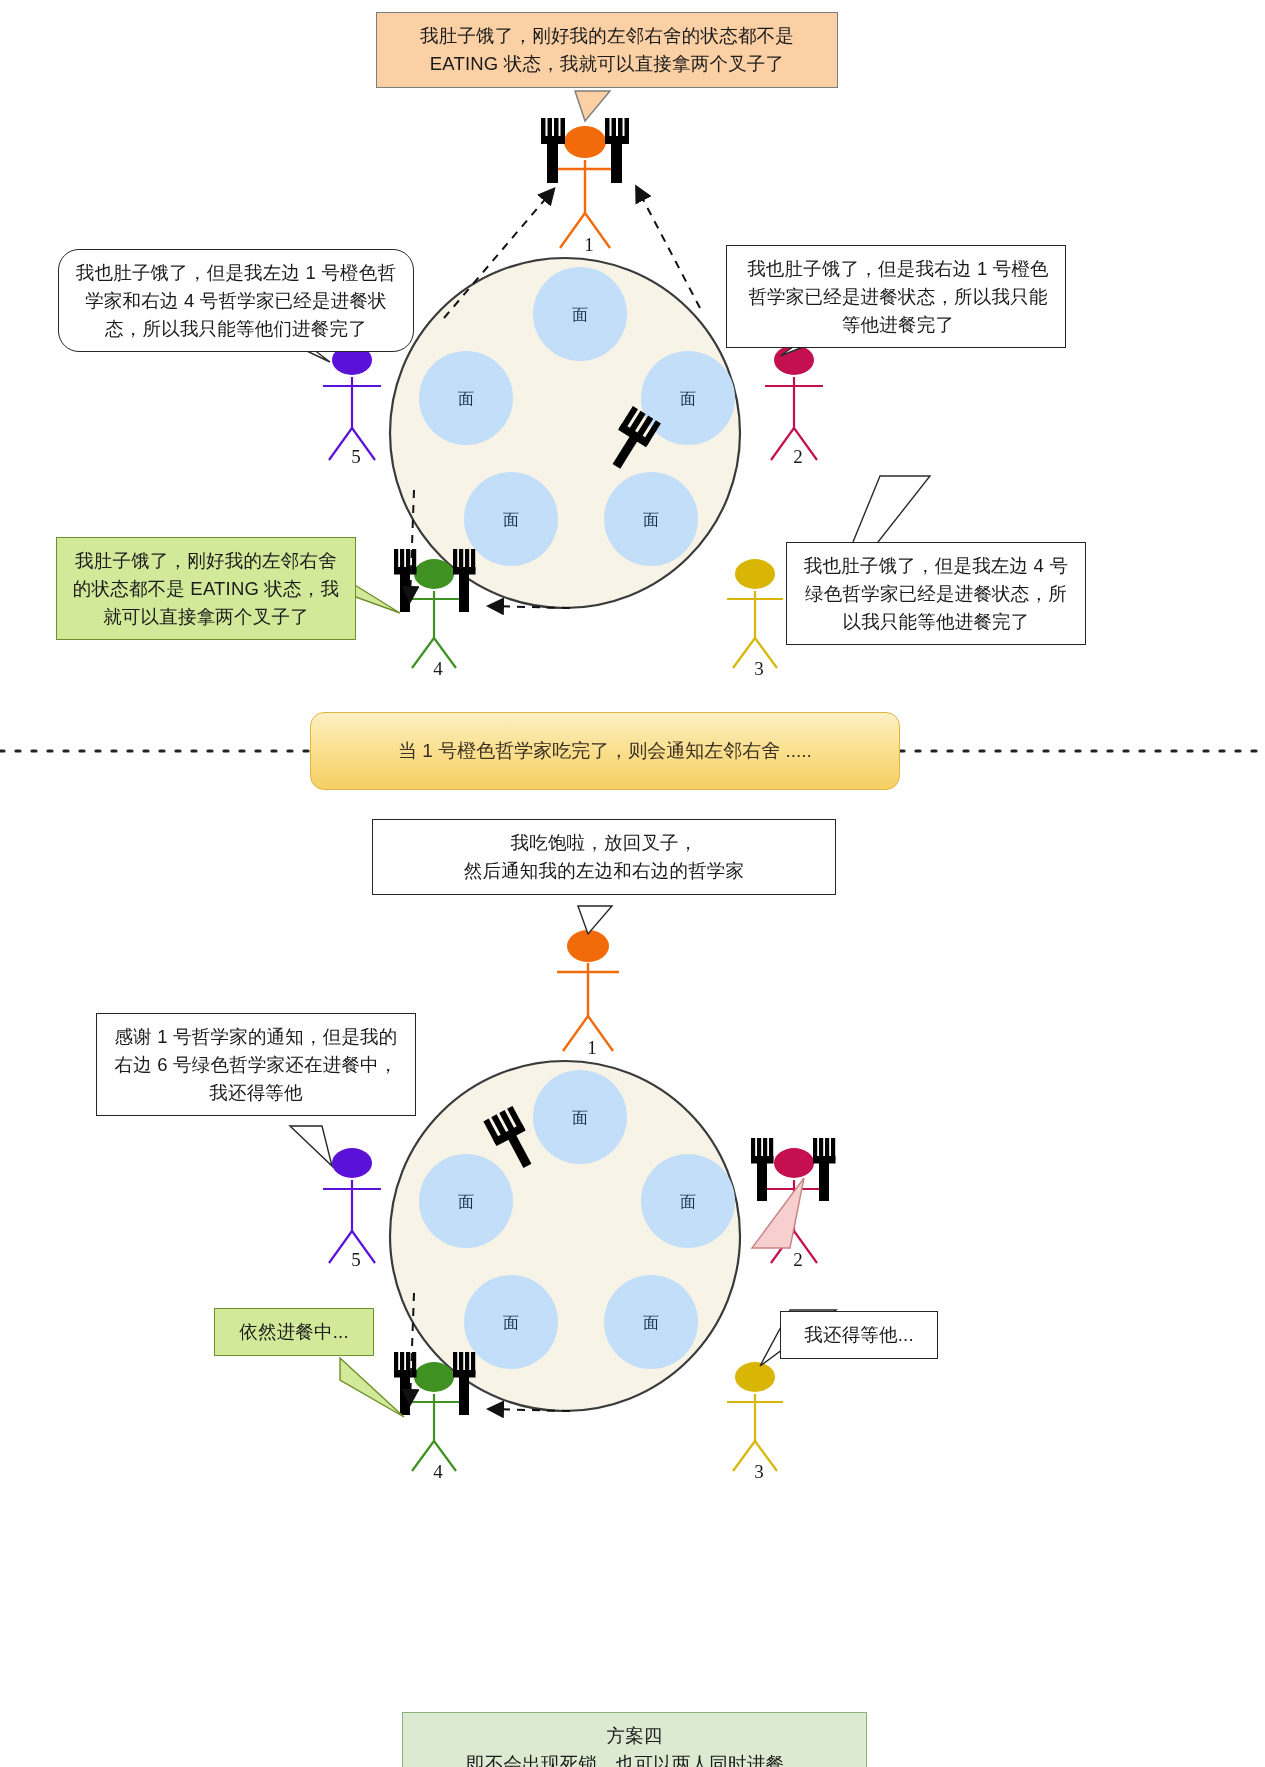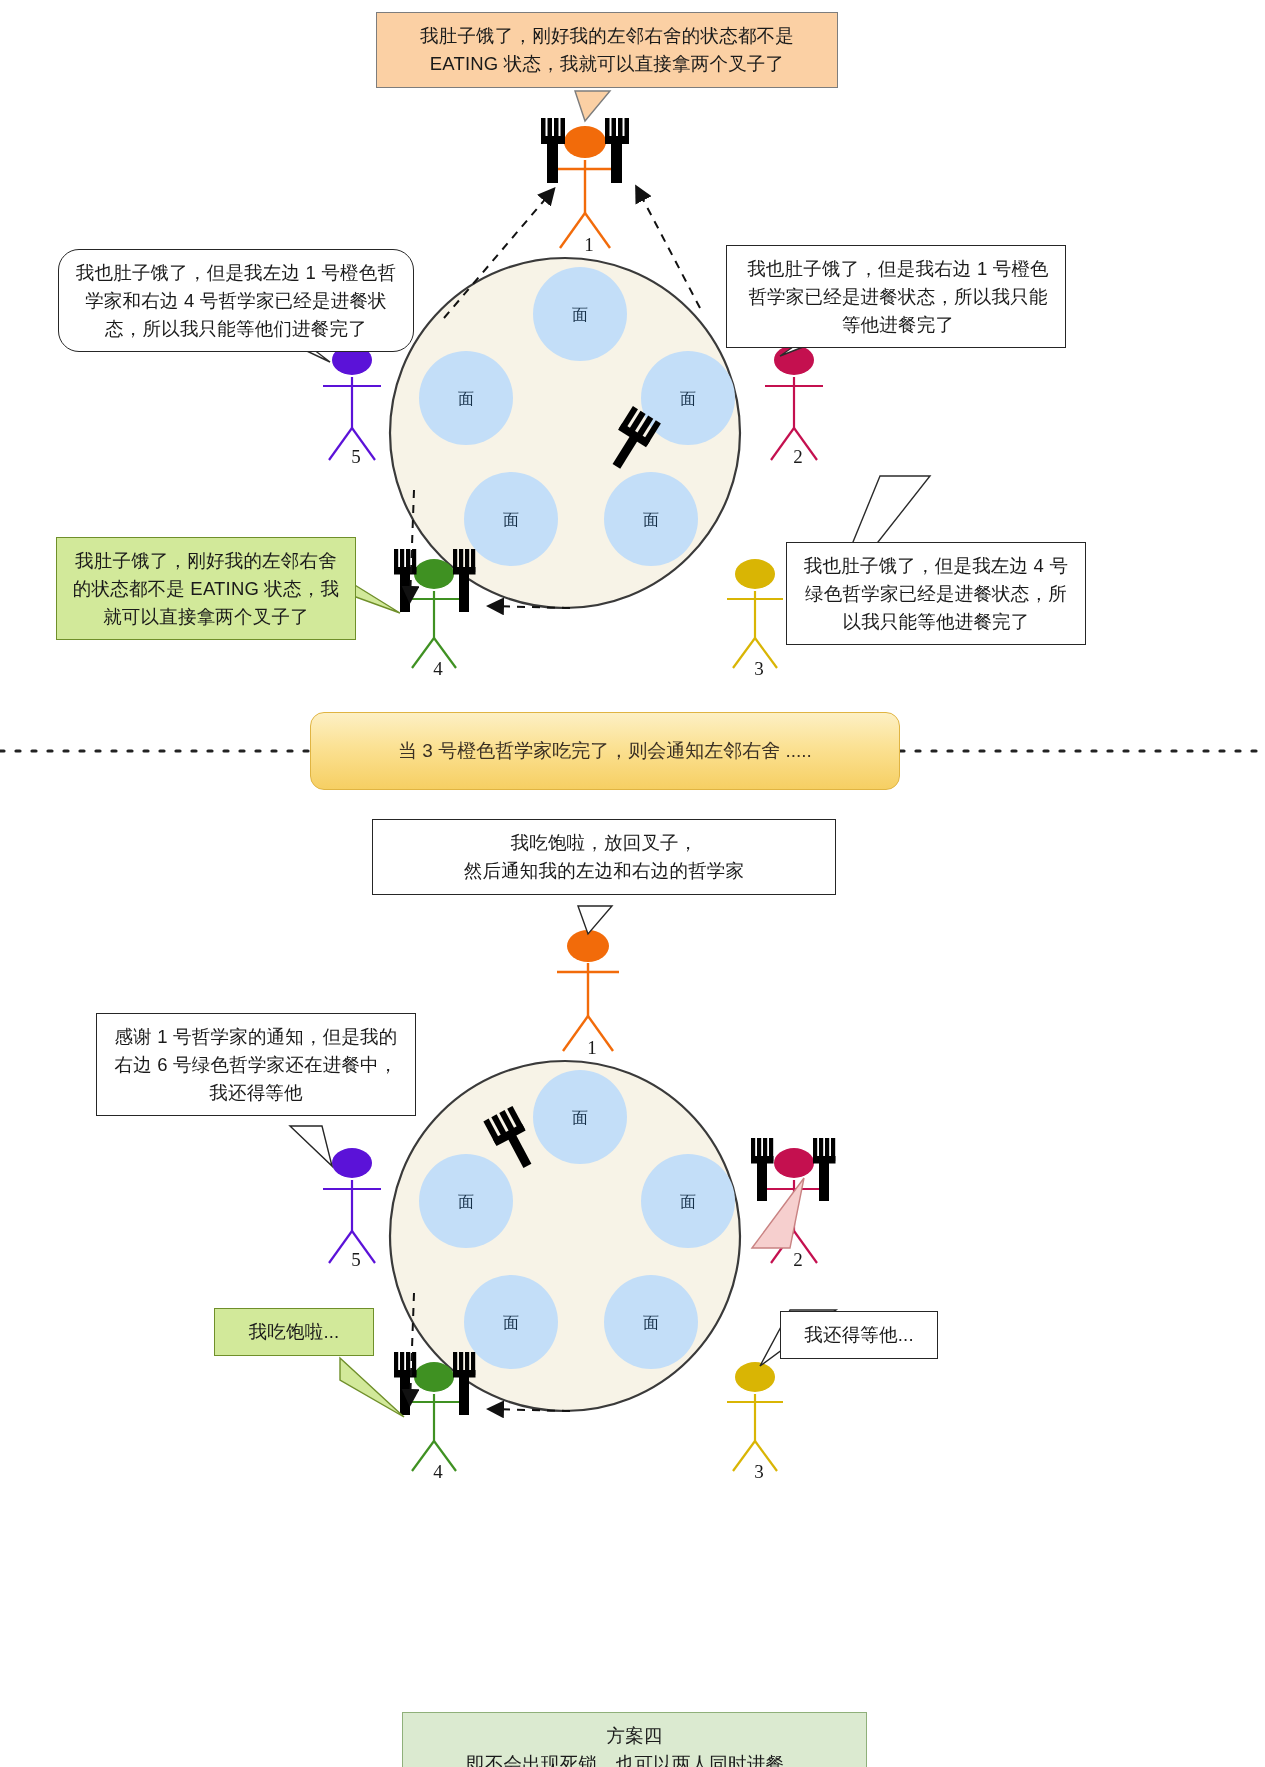--- a/index.html
+++ b/index.html
@@ -292,29 +292,29 @@
   <div class="numlabel" style="left:744px;top:650px;">3</div>
   <div class="numlabel" style="left:423px;top:650px;">4</div>
   <div class="numlabel" style="left:341px;top:438px;">5</div>
 
   <div class="noodle-label" style="left:560px;top:297px;">面</div>
   <div class="noodle-label" style="left:446px;top:381px;">面</div>
   <div class="noodle-label" style="left:668px;top:381px;">面</div>
   <div class="noodle-label" style="left:491px;top:502px;">面</div>
   <div class="noodle-label" style="left:631px;top:502px;">面</div>
 
-  <div class="banner" style="left:310px;top:704px;width:590px;height:78px;">当 3 号橙色哲学家吃完了，则会通知左邻右舍 .....</div>
+  <div class="banner" style="left:310px;top:704px;width:590px;height:78px;">当 1 号橙色哲学家吃完了，则会通知左邻右舍 .....</div>
 
   <div class="callout white" style="left:372px;top:811px;width:464px;white-space:pre-line;">我吃饱啦，放回叉子，
 然后通知我的左边和右边的哲学家</div>
 
   <div class="callout white" style="left:96px;top:1005px;width:320px;">感谢 1 号哲学家的通知，但是我的右边 6 号绿色哲学家还在进餐中，我还得等他</div>
 
 
-  <div class="callout green" style="left:214px;top:1300px;width:160px;">我吃饱啦...</div>
+  <div class="callout green" style="left:214px;top:1300px;width:160px;">依然进餐中...</div>
 
   <div class="callout white" style="left:780px;top:1303px;width:158px;">我还得等他...</div>
 
   <div class="numlabel" style="left:577px;top:1029px;">1</div>
   <div class="numlabel" style="left:783px;top:1241px;">2</div>
   <div class="numlabel" style="left:744px;top:1453px;">3</div>
   <div class="numlabel" style="left:423px;top:1453px;">4</div>
   <div class="numlabel" style="left:341px;top:1241px;">5</div>
 
   <div class="noodle-label" style="left:560px;top:1100px;">面</div>

